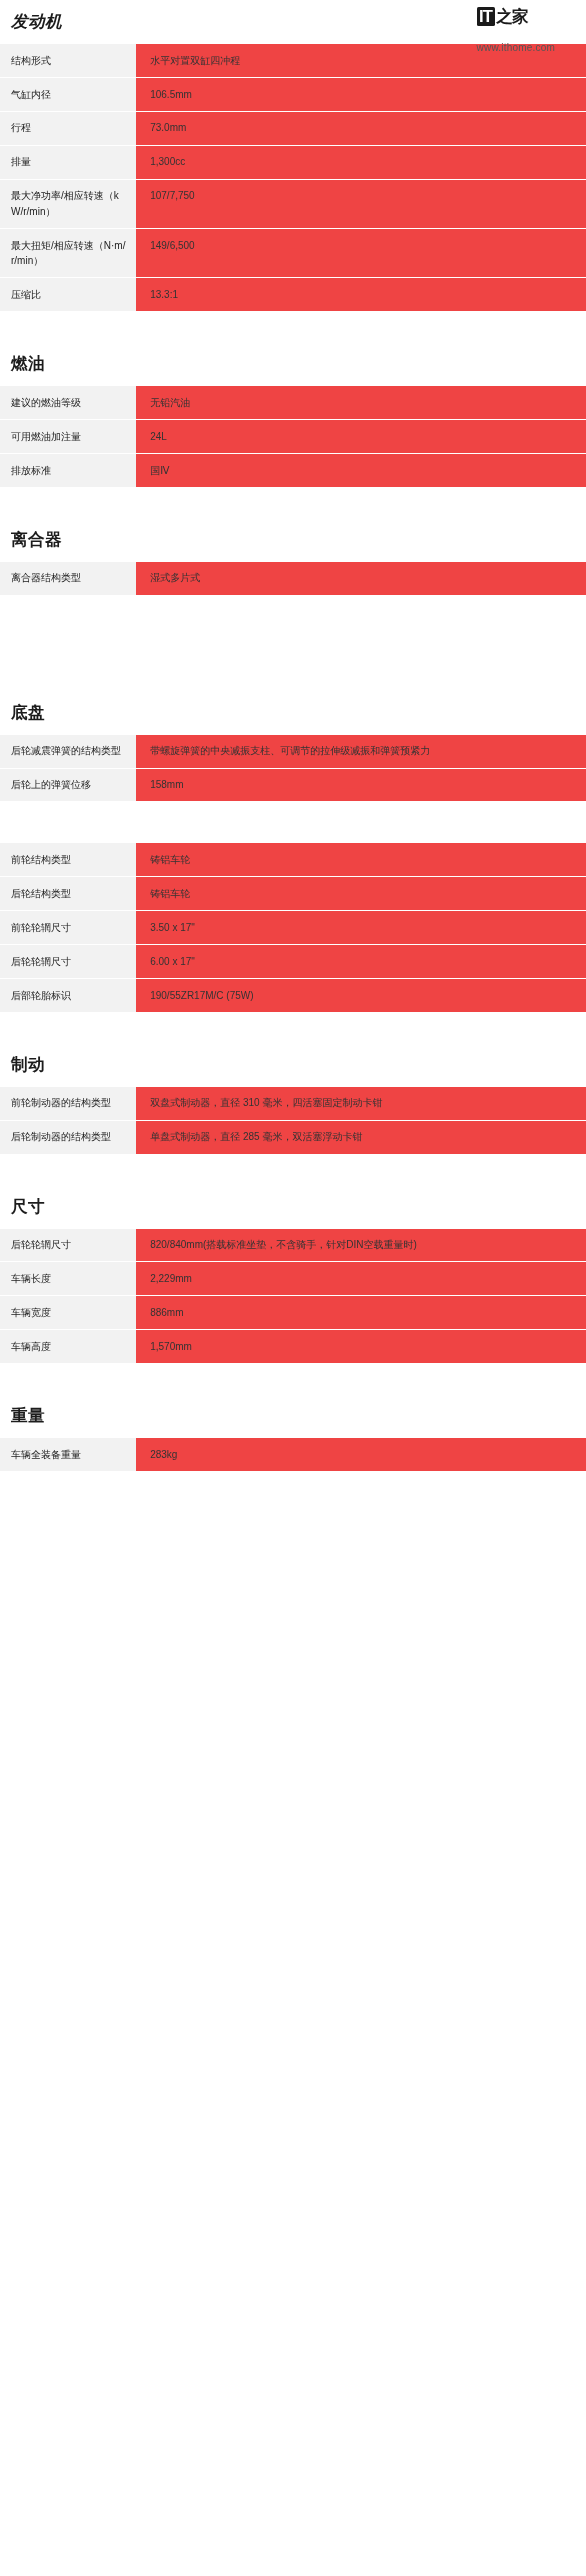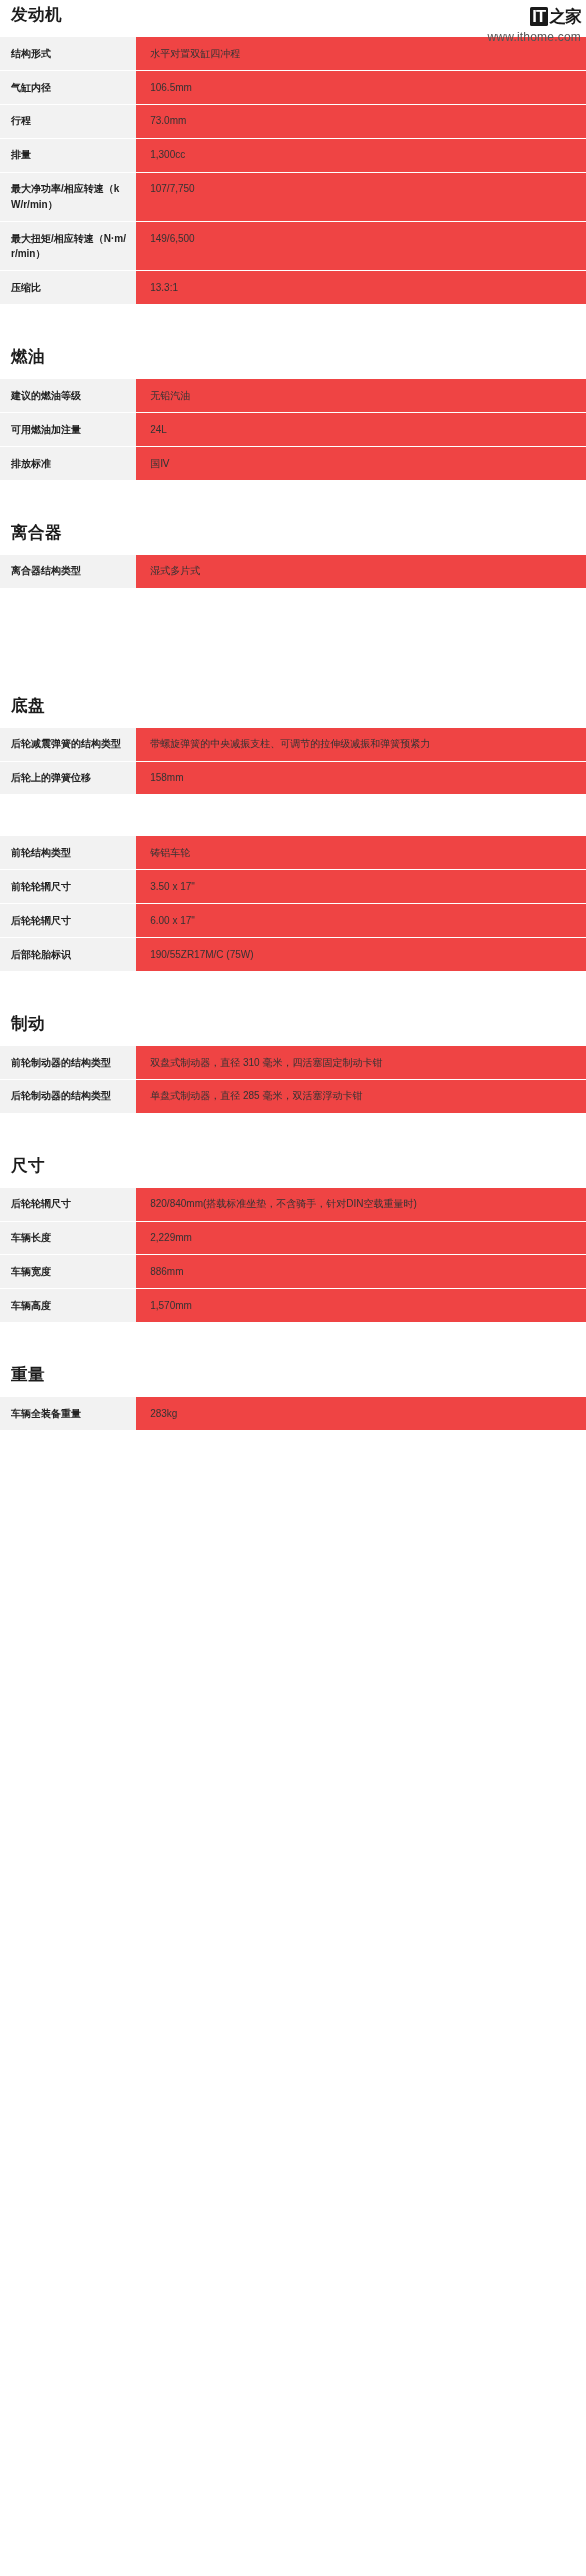--- a/index.html
+++ b/index.html
@@ -17,78 +17,78 @@
     position: relative;
     width: 587px;
     min-height: 2576px;
     box-sizing: border-box;
     padding: 0 0 32px 0;
     background: #ffffff;
   }
   .watermark {
     position: absolute;
     top: 8px;
-    right: 6px;
-    text-align: right;
+    right: 32px;
     line-height: 1.1;
   }
   .watermark .wm-logo {
     display: inline-block;
     font-size: 16.6px;
     font-weight: bold;
     letter-spacing: -0.8px;
     color: #1a1a1a;
     font-family: "Liberation Sans", sans-serif;
   }
   .watermark .wm-logo .wm-it {
     background: #1a1a1a;
     color: #ffffff;
     padding: 0 2.4px;
     margin-right: 1.6px;
     border-radius: 1.6px;
   }
   .watermark .wm-url {
     display: block;
-    font-size: 12px;
+    font-size: 10px;
     color: #555555;
-    margin-top: 5px;
+    margin-top: 16px;
     letter-spacing: 0.2px;
   }
   .section {
     margin: 0 0 0 0;
   }
   .section-title {
     font-size: 16.6px;
     font-weight: bold;
     color: #1c1c1c;
     padding: 0 0 11px 11px;
     letter-spacing: 0.4px;
   }
   .section.first .section-title {
-    padding-top: 4px;
+    padding-top: 11px;
+    font-style: italic;
   }
   .spec-table {
     width: 100%;
     border-collapse: collapse;
     table-layout: fixed;
   }
   .spec-table tr {
     border-bottom: 0.8px solid #ffffff;
   }
   .spec-table td {
     vertical-align: top;
     font-size: 10px;
     line-height: 1.55;
     padding: 8.7px 9.5px 8.7px 11px;
     box-sizing: border-box;
   }
   .spec-table td.k {
     width: 136px;
     background: #f2f2f2;
-    font-weight: bold;
+    font-weight: normal;
     color: #222222;
     word-break: break-all;
   }
   .spec-table td.v {
     background: #ef4444;
     color: #333333;
     padding-left: 14.2px;
   }
   .gap-lg { height: 41px; }
   .gap-sm { height: 24px; }
@@ -200,20 +200,24 @@
   <div class="gap-lg"></div>
 
   <div class="section">
     <table class="spec-table">
       <tbody>
         <tr>
             <td class="k">前轮结构类型</td>
             <td class="v">铸铝车轮</td>
           </tr>
         <tr>
+            <td class="k">后轮结构类型</td>
+            <td class="v">铸铝车轮</td>
+          </tr>
+        <tr>
             <td class="k">前轮轮辋尺寸</td>
             <td class="v">3.50 x 17"</td>
           </tr>
         <tr>
             <td class="k">后轮轮辋尺寸</td>
             <td class="v">6.00 x 17"</td>
           </tr>
         <tr>
             <td class="k">后部轮胎标识</td>
             <td class="v">190/55ZR17M/C (75W)</td>

